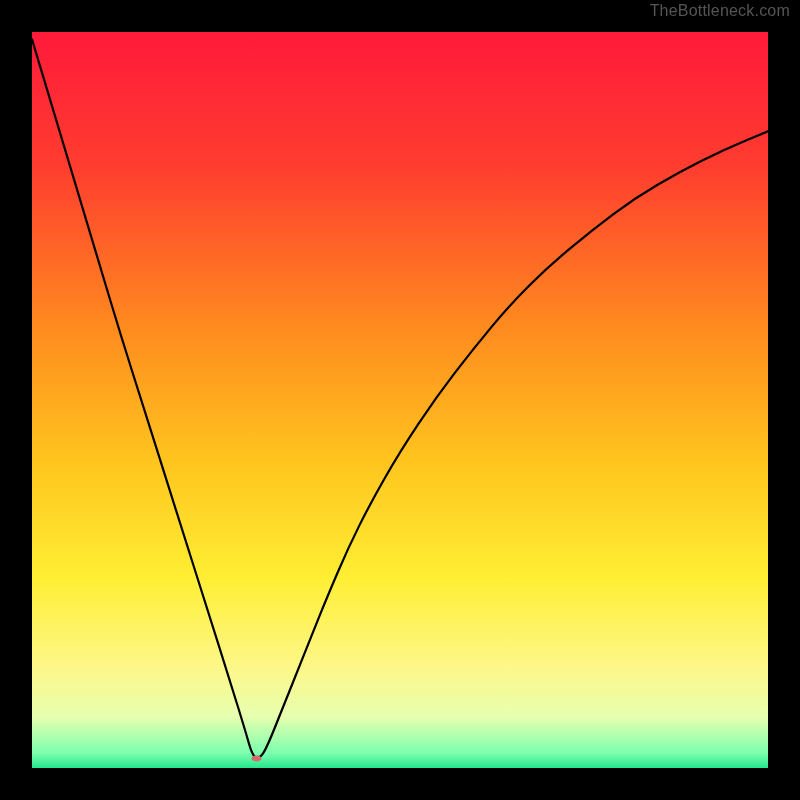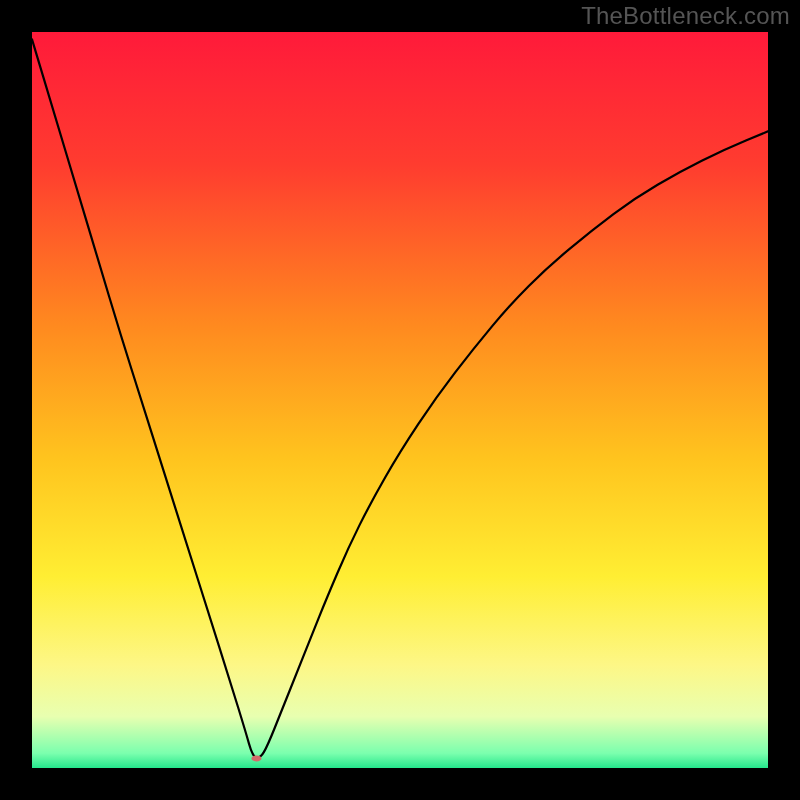--- a/index.html
+++ b/index.html
@@ -15,21 +15,21 @@
     position: relative;
     width: 800px;
     height: 800px;
     background: #000;
   }
   .watermark {
     position: absolute;
     top: 2px;
     right: 10px;
     color: #555;
-    font-size: 24px;
+    font-size: 16px;
     font-weight: 500;
     letter-spacing: 0.2px;
   }
   .plot {
     position: absolute;
     left: 32px;
     top: 32px;
     width: 736px;
     height: 736px;
   }

